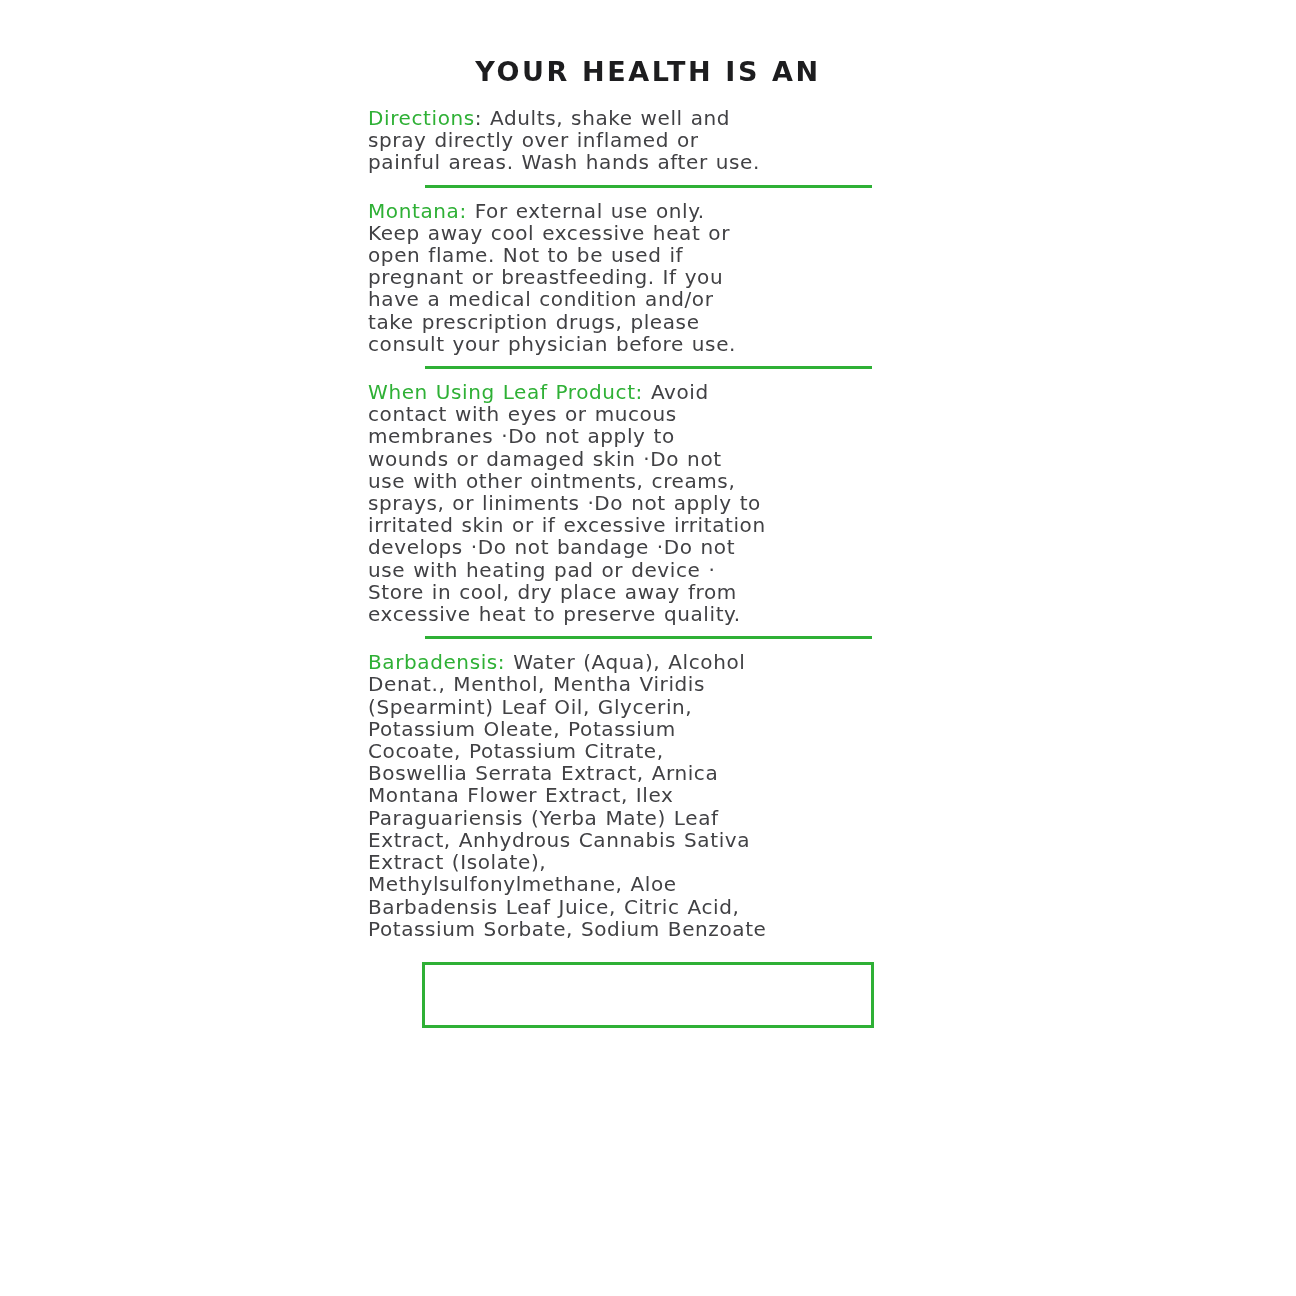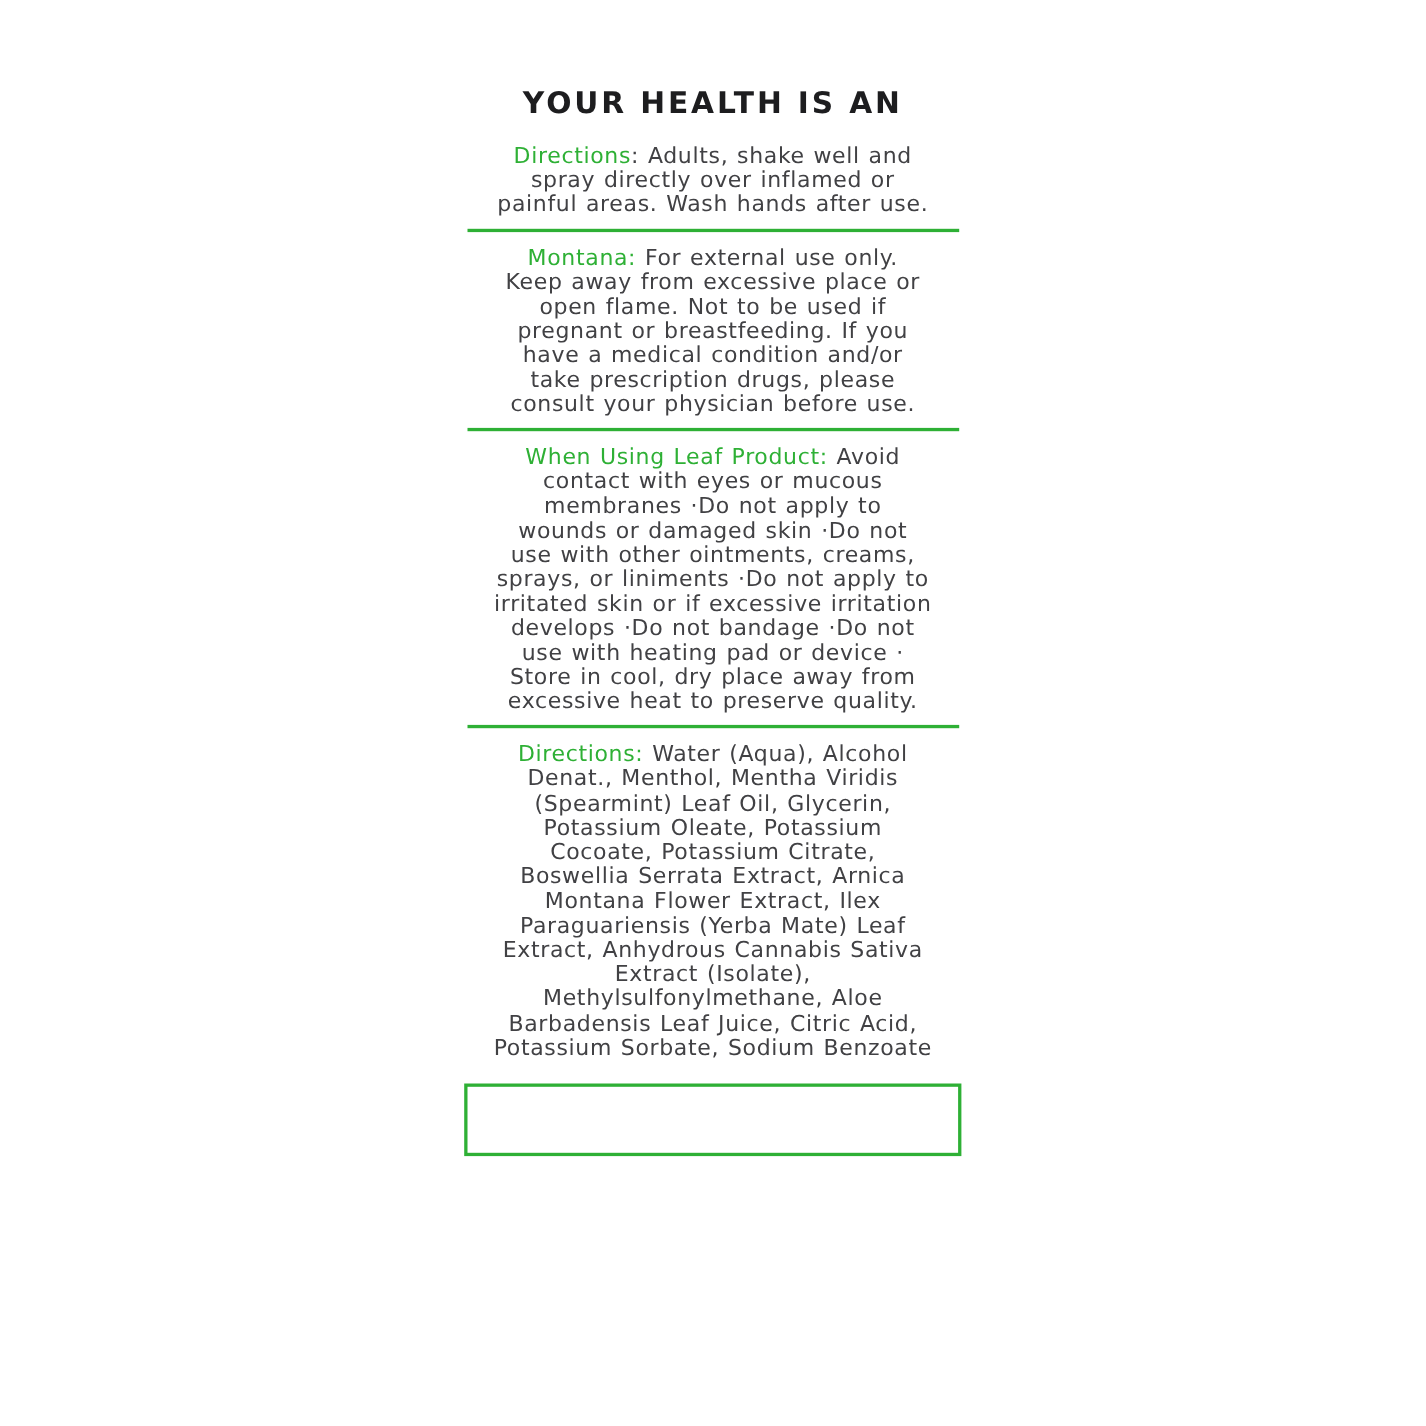--- a/index.html
+++ b/index.html
@@ -4,40 +4,38 @@
 <style>
   html, body { margin: 0; padding: 0; background: #ffffff; }
   .page {
     position: relative;
     width: 1296px;
     height: 1180px;
     background: #ffffff;
     font-family: "DejaVu Sans", "Liberation Sans", sans-serif;
     box-sizing: border-box;
     overflow: hidden;
-    margin-top: 23px;
   }
   .col {
     width: 560px;
     margin: 0 auto;
     padding-top: 50px;
   }
   .page-title {
     text-align: center;
     color: #1d1d1f;
     font-weight: bold;
     font-size: 27px;
     line-height: 43px;
     letter-spacing: 2.6px;
     margin: 0 0 14px 0;
   }
   .page-title .title-line { display: block; }
   .label-section {
     margin: 0;
-    text-align: center;
     color: #414144;
     font-size: 20px;
     line-height: 22.2px;
     letter-spacing: 0.6px;
     word-spacing: 1px;
     white-space: pre-line;
   }
   .accent-label {
     color: #2eb035;
     font-weight: 500;
@@ -74,21 +72,21 @@
         <span class="title-line">YOUR HEALTH IS AN</span>
       </h1>
 
     <p class="label-section"><span class="accent-label">Directions</span><span>: Adults, shake well and
 spray directly over inflamed or
 painful areas. Wash hands after use.</span></p>
 
     <hr class="divider">
 
     <p class="label-section"><span class="accent-label">Montana: </span><span>For external use only.
-Keep away from excessive place or
+Keep away cool excessive heat or
 open flame. Not to be used if
 pregnant or breastfeeding. If you
 have a medical condition and/or
 take prescription drugs, please
 consult your physician before use.</span></p>
 
     <hr class="divider">
 
     <p class="label-section"><span class="accent-label">When Using Leaf Product: </span><span> Avoid
 contact with eyes or mucous
@@ -97,21 +95,21 @@
 use with other ointments, creams,
 sprays, or liniments ·Do not apply to
 irritated skin or if excessive irritation
 develops ·Do not bandage ·Do not
 use with heating pad or device ·
 Store in cool, dry place away from
 excessive heat to preserve quality.</span></p>
 
     <hr class="divider">
 
-    <p class="label-section"><span class="accent-label">Directions: </span><span>Water (Aqua), Alcohol
+    <p class="label-section"><span class="accent-label">Barbadensis: </span><span>Water (Aqua), Alcohol
 Denat., Menthol, Mentha Viridis
 (Spearmint) Leaf Oil, Glycerin,
 Potassium Oleate, Potassium
 Cocoate, Potassium Citrate,
 Boswellia Serrata Extract, Arnica
 Montana Flower Extract, Ilex
 Paraguariensis (Yerba Mate) Leaf
 Extract, Anhydrous Cannabis Sativa
 Extract (Isolate),
 Methylsulfonylmethane, Aloe

